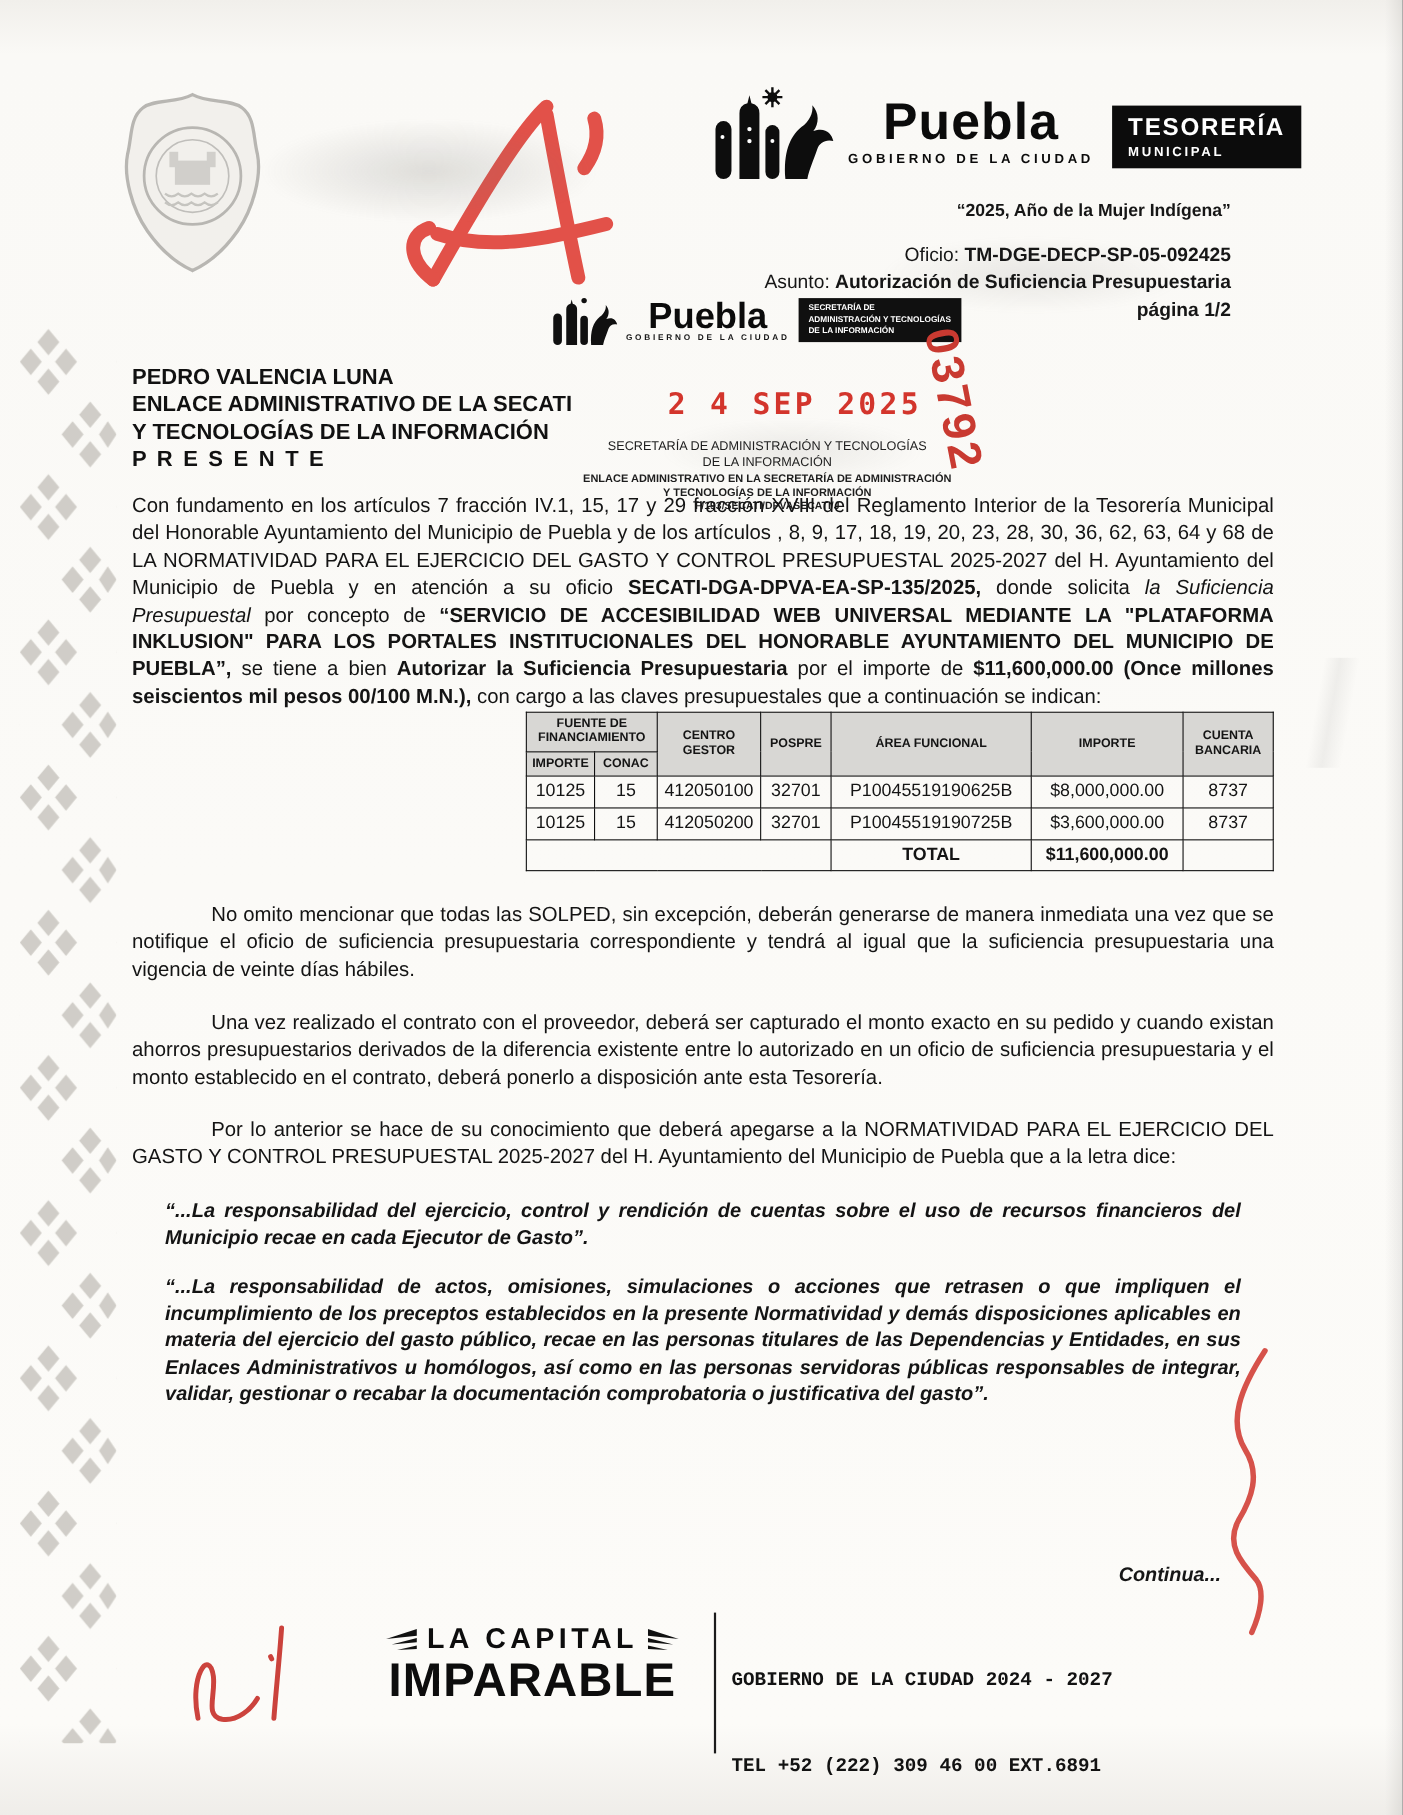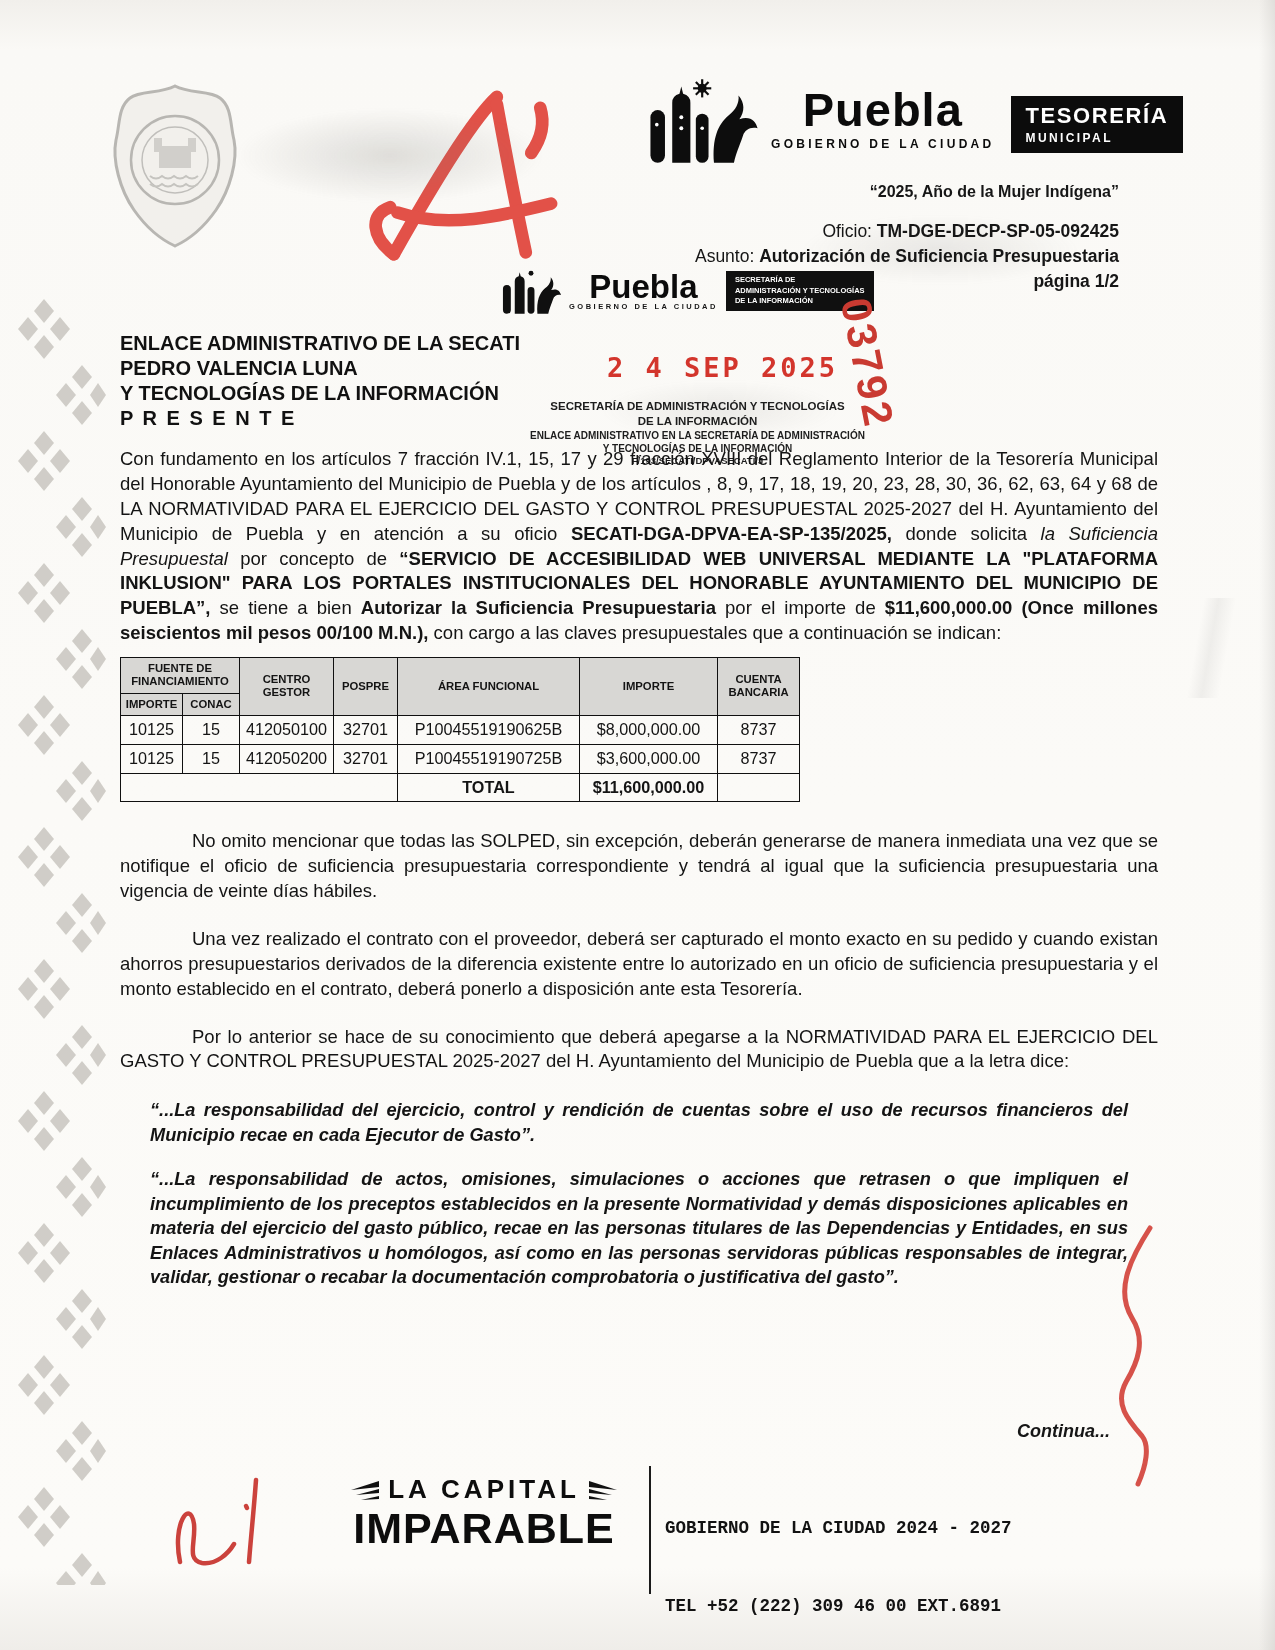--- a/index.html
+++ b/index.html
@@ -42,38 +42,38 @@
   
   .center-stamp{position:absolute;top:266px;left:500px;display:flex;align-items:center;}
   .cs-icon{width:64px;height:50px;}
   .cs-text{margin-left:5px;text-align:center;}
   .cs-word{font-size:33px;font-weight:800;line-height:.95;color:#0b0b0b;}
   .cs-sub{font-size:7.5px;font-weight:700;letter-spacing:2.5px;}
   .cs-badge{background:#101010;color:#fff;margin-left:8px;padding:4px 9px;font-size:7.5px;font-weight:700;line-height:1.4;text-align:left;}
   .date-stamp{position:absolute;top:352px;left:607px;font-family:"DejaVu Sans Mono",monospace;
         font-size:27px;font-weight:700;letter-spacing:3px;color:#d3352c;}
   .dept-stamp{position:absolute;top:399px;left:505px;width:385px;text-align:center;color:#1d1d1d;line-height:1.3;}
-  .ds-a{font-size:11.5px;font-weight:700;}
+  .ds-a{font-size:11.5px;font-weight:400;}
   .ds-b{font-size:10px;font-weight:700;}
   .ds-c{font-size:9.5px;font-weight:600;}
   .folio{position:absolute;top:294px;left:878px;transform:rotate(79deg);transform-origin:left top;
         font-size:42px;font-weight:700;color:#c93a31;letter-spacing:3px;}
 
   
   .main{position:absolute;top:447px;left:120px;width:1038px;font-size:18.5px;line-height:1.345;text-align:justify;color:#141414;}
   .para{margin:0;}
   .indent{text-indent:72px;}
   .mt1{margin-top:27px;}
   .mt2{margin-top:23px;}
   .quote{margin:24px 30px 0 30px;font-weight:700;font-style:italic;font-size:18.2px;}
   .quote.q2{margin-top:20px;}
   .continua{position:absolute;top:1421px;right:165px;font-style:italic;font-weight:700;font-size:18px;}
 
   
-  .tablewrap{margin-top:11px;display:flex;justify-content:flex-start;}
+  .tablewrap{margin-top:1px;display:flex;justify-content:flex-end;}
   table.suf{border-collapse:collapse;font-size:16px;text-indent:0;}
   table.suf th,table.suf td{border:1.6px solid #101010;text-align:center;}
   table.suf thead th{background:#d8d7d4;font-size:11.3px;line-height:1.18;padding:4px 3px;}
   table.suf tbody td{padding:3px 5px;font-size:16.2px;}
   td.nob{border:none;background:transparent;}
   .tot-label{font-weight:700;}
   .tot-val{font-weight:700;}
 
   
   .squiggle{position:absolute;left:150px;top:1462px;}
@@ -168,22 +168,22 @@
 
   <div class="tagline">“2025, Año de la Mujer Indígena”</div>
 
   <div class="ref">
     <div><span class="lbl">Oficio: </span><span class="val">TM-DGE-DECP-SP-05-092425</span></div>
     <div><span class="lbl">Asunto: </span><span class="val">Autorización de Suficiencia Presupuestaria</span></div>
     <div class="pgline">página 1/2</div>
   </div>
 
   <div class="recipient">
+    <div>PEDRO VALENCIA LUNA</div>
     <div>ENLACE ADMINISTRATIVO DE LA SECATI</div>
-    <div>PEDRO VALENCIA LUNA</div>
     <div>Y TECNOLOGÍAS DE LA INFORMACIÓN</div>
     <div class="presente">P R E S E N T E</div>
   </div>
 
   <div class="center-stamp">
     <svg class="cs-icon" viewBox="0 0 130 92">
       <g fill="#101010">
         <circle cx="63" cy="10" r="5"></circle>
         <rect x="6" y="34" width="16" height="58" rx="8"></rect>
         <path d="M30 92 V26 q0-8 8-10 l2-8 2 8 q8 2 8 10 v66 Z"></path>

